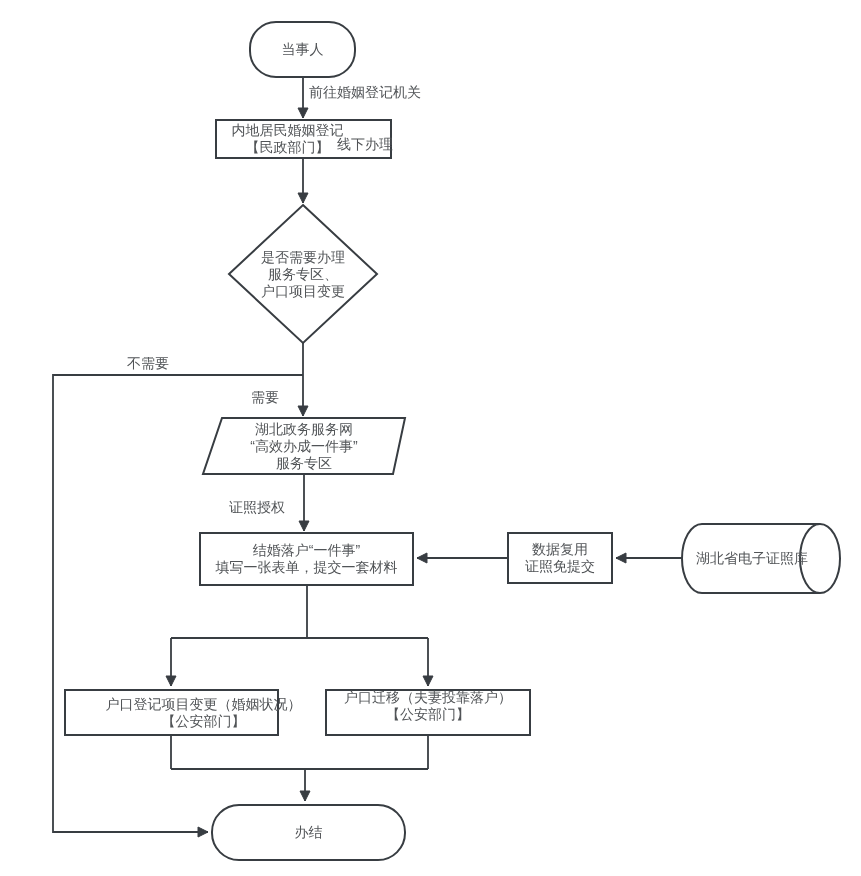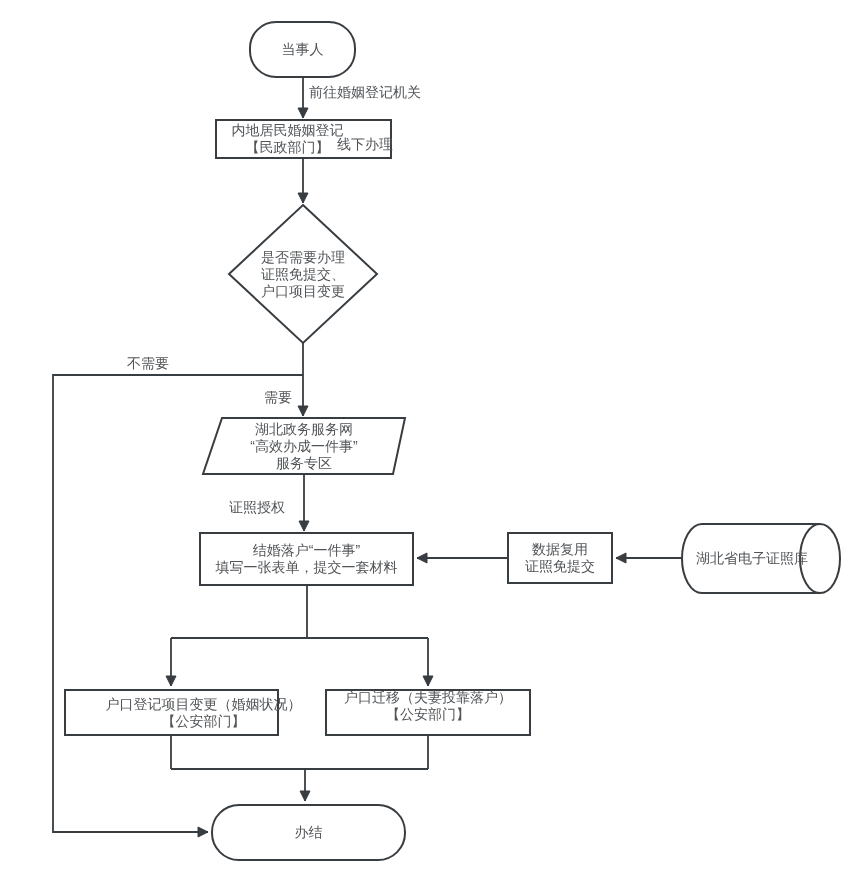--- a/index.html
+++ b/index.html
@@ -86,21 +86,21 @@
     <span>当事人</span>
   </div>
 
   <div class="node-label" style="left:200px; top:120px; width:175px; height:38px;">
     <span>内地居民婚姻登记</span>
     <span>【民政部门】</span>
   </div>
 
   <div class="node-label" style="left:233px; top:205px; width:140px; height:138px;">
     <span>是否需要办理</span>
-    <span>证照免提交、</span>
+    <span>服务专区、</span>
     <span>户口项目变更</span>
   </div>
 
   <div class="node-label" style="left:203px; top:418px; width:202px; height:56px;">
     <span>湖北政务服务网</span>
     <span>“高效办成一件事”</span>
     <span>服务专区</span>
   </div>
 
   <div class="node-label" style="left:200px; top:533px; width:213px; height:52px;">
@@ -133,21 +133,21 @@
 
   <div class="edge-label" style="left:306px; top:84px; width:118px;gap:36px;">
     <span>前往婚姻登记机关</span>
     <span>线下办理</span>
   </div>
 
   <div class="edge-label" style="left:112px; top:355px; width:72px;">
     <span>不需要</span>
   </div>
 
-  <div class="edge-label" style="left:253px; top:389px; width:50px;justify-content:center;">
+  <div class="edge-label" style="left:240px; top:389px; width:50px;justify-content:center;">
     <span>需要</span>
   </div>
 
   <div class="edge-label" style="left:212px; top:499px; width:90px;">
     <span>证照授权</span>
   </div>
 
 </div>
 
 </body></html>

